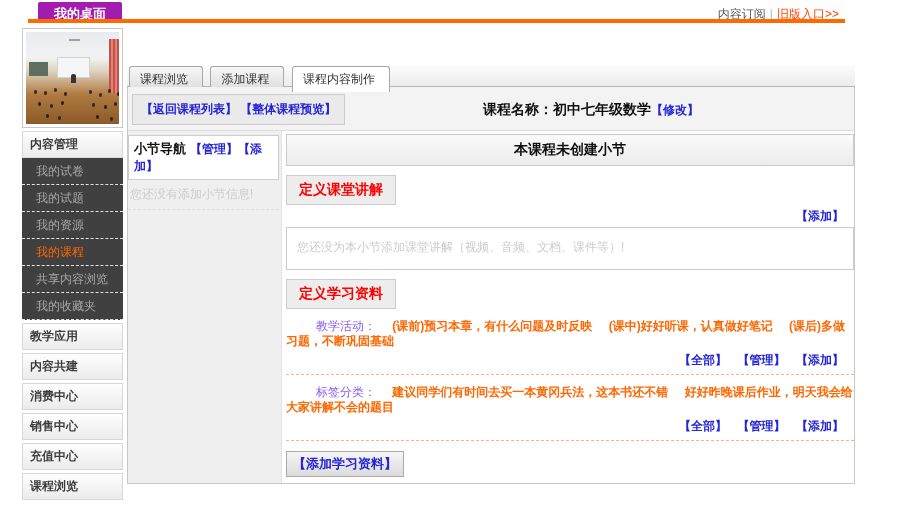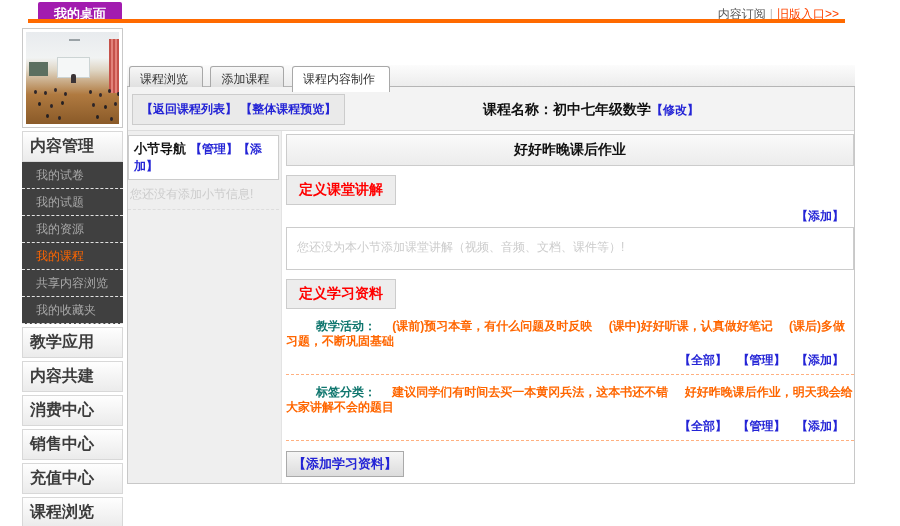--- a/index.html
+++ b/index.html
@@ -33,21 +33,21 @@
     background:repeating-linear-gradient(90deg,#c5524a 0 2px,#e2837a 2px 4px); }
   .fan { position:absolute; left:46%; top:8%; width:12%; height:2px; background:#9aa2a6; }
   .teacher { position:absolute; left:48%; top:46%; width:5px; height:9px; background:#3a3336; border-radius:2px 2px 0 0; }
   .heads { position:absolute; left:8px; top:58px; width:3px; height:4px; background:#2c2529; border-radius:50%;
     box-shadow:10px 1px #2c2529, 20px -2px #342b2f, 30px 2px #2c2529, 55px 0 #2c2529, 65px 3px #342b2f,
       74px -1px #2c2529, 83px 2px #2c2529, 4px 12px #241f22, 16px 14px #2c2529, 27px 11px #241f22,
       58px 13px #2c2529, 70px 15px #241f22, 80px 12px #2c2529, 12px 24px #241f22, 24px 26px #2c2529,
       62px 25px #241f22, 76px 27px #2c2529; }
   .side-header { margin-top:3px; border:1px solid #d8d8d8;
     background:linear-gradient(#fefefe,#ebebeb); color:#3c3c3c; font-weight:bold;
-    font-size:16px; padding:4px 7px; cursor:pointer; }
+    font-size:12px; padding:4px 7px; cursor:pointer; }
   .side-item { font-size:12px; color:#a8a8a8; padding:5px 0 4px 14px;
     border-bottom:1px dashed #e2e2e2; background:#404040; cursor:pointer; }
   .side-item.active { color:#ff6600; }
 
   
   .content { position:absolute; left:127px; top:33px; width:728px;margin-top:32px; }
   .tabstrip { height:22px; border-bottom:1px solid #b5b5b5;
     background:linear-gradient(#fcfcfc,#ececec); padding-left:2px; }
   .tab { display:inline-block; font-size:12px; color:#333; padding:4px 14px 3px 10px;
     border:1px solid #a8a8a8; border-bottom:none; border-radius:3px 3px 0 0;
@@ -72,21 +72,21 @@
   .nav-empty { color:#ccc; font-size:12px; padding:6px 2px; border-bottom:1px dashed #ddd; margin:0 2px 0 0; }
 
   .main-panel { flex:1; padding:2px 0 0 4px; overflow:hidden; }
   .banner { border:1px solid #ccc; background:linear-gradient(#fafafa,#ececec); text-align:center;
     font-weight:bold; font-size:14px; color:#111; padding:6px 0; margin-top:1px; }
   .sec-title { display:inline-block; border:1px solid #ccc; background:#ededed; color:#f00;
     font-weight:bold; font-size:14px; padding:5px 12px; margin-top:9px; }
   .add-right { text-align:right; margin:1px 10px 1px 0; }
   .empty-box { border:1px solid #ccc; color:#ccc; font-size:12px; padding:11px 10px 13px; margin-top:2px; }
   .activity-row { margin-top:10px; font-size:12px; line-height:15px; }
-  .row-label { font-weight:bold; color:#0f766e; margin-left:30px; }
+  .row-label { font-weight:normal; color:#8b5cf6; margin-left:30px; }
   .orange-val { color:#ff6600; font-weight:bold; margin-left:13px; }
   .links-right { text-align:right; margin:1px 10px 0 0; }
   .links-right .blue-link { margin-left:6px; }
   .sep { border-bottom:1px dashed #ffb080; margin:5px 0 4px; }
   .add-materials { display:inline-block; border:1px solid #aaa; background:linear-gradient(#f5f5f5,#dcdcdc);
     color:#2424d6; font-weight:bold; font-size:13px; padding:3px 6px; margin-top:6px; cursor:pointer; }
 </style>
 </head>
 <body>
 
@@ -145,21 +145,21 @@
     <div class="body-row">
 
       <div class="nav-col">
         <div class="nav-header">
           <span class="nav-title">小节导航</span><a class="blue-link">【管理】</a><a class="blue-link">【添加】</a>
         </div>
         <div class="nav-empty">您还没有添加小节信息!</div>
       </div>
 
       <div class="main-panel">
-        <div class="banner">好好昨晚课后作业</div>
+        <div class="banner">本课程未创建小节</div>
 
         <div><span class="sec-title">定义课堂讲解</span></div>
         <div class="add-right"><a class="blue-link">【添加】</a></div>
         <div class="empty-box">您还没为本小节添加课堂讲解（视频、音频、文档、课件等）!</div>
 
         <div><span class="sec-title">定义学习资料</span></div>
 
         <div class="activity-row">
           <span class="row-label">教学活动：</span>
           <span class="orange-val">(课前)预习本章，有什么问题及时反映</span>

